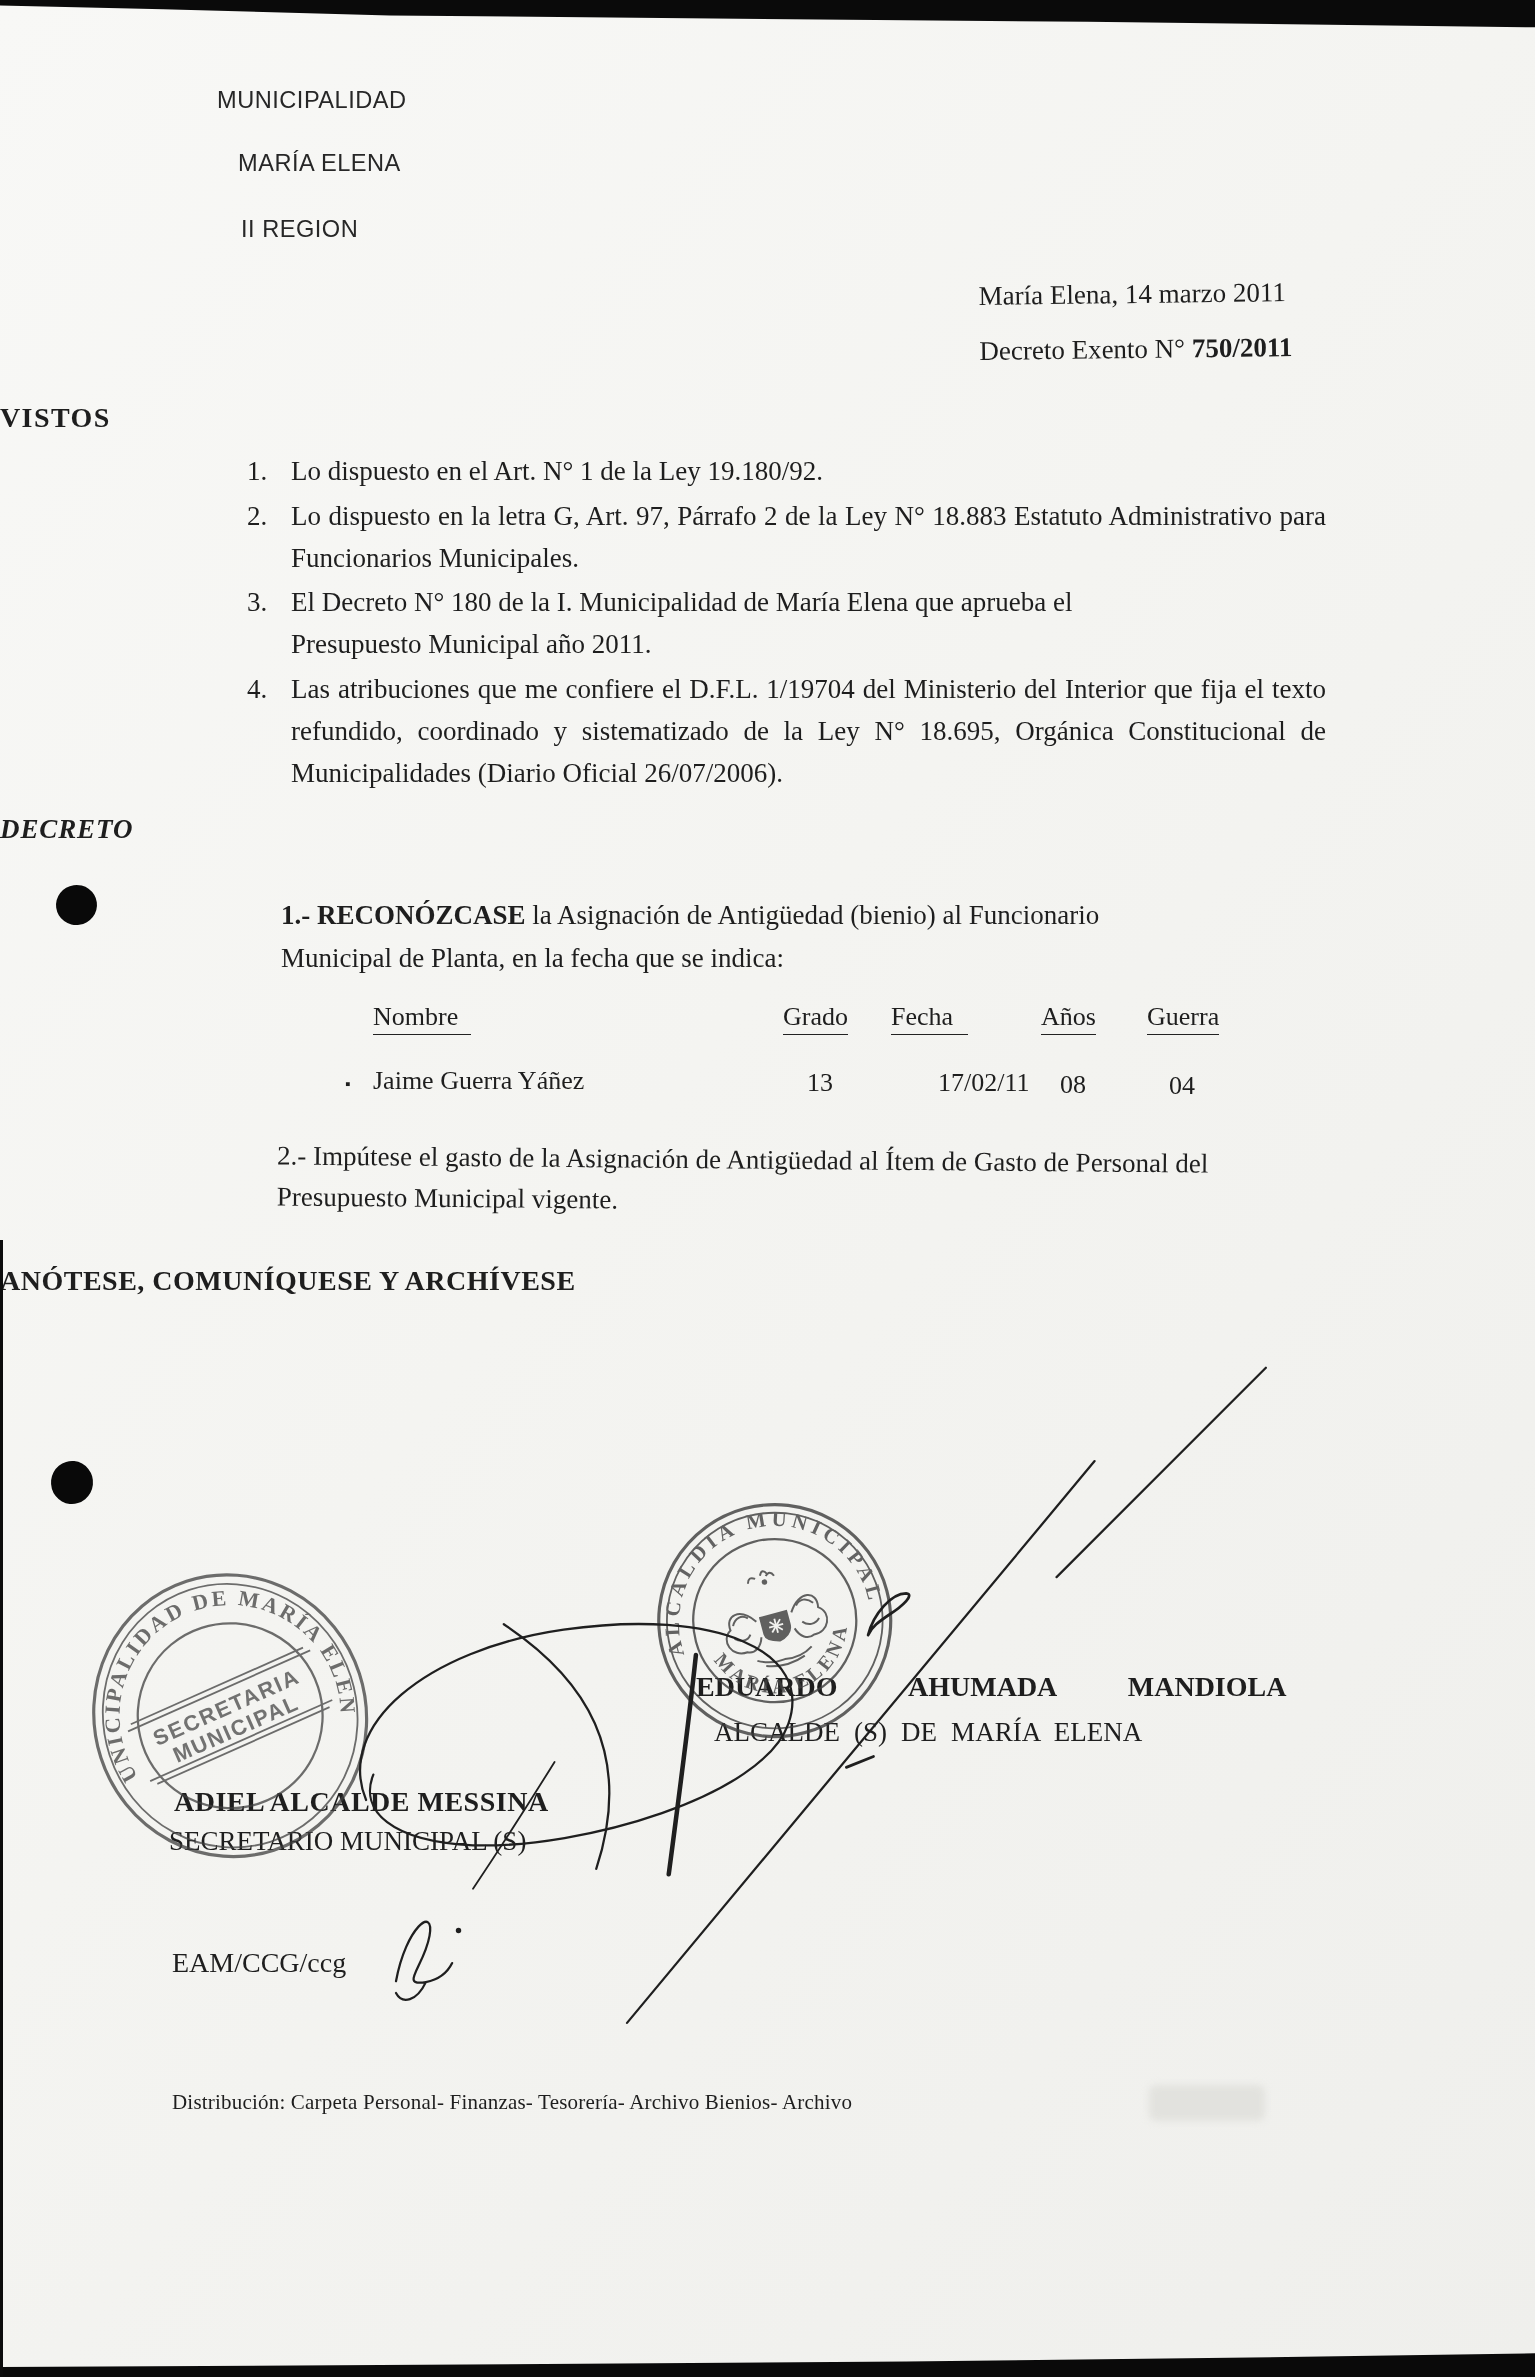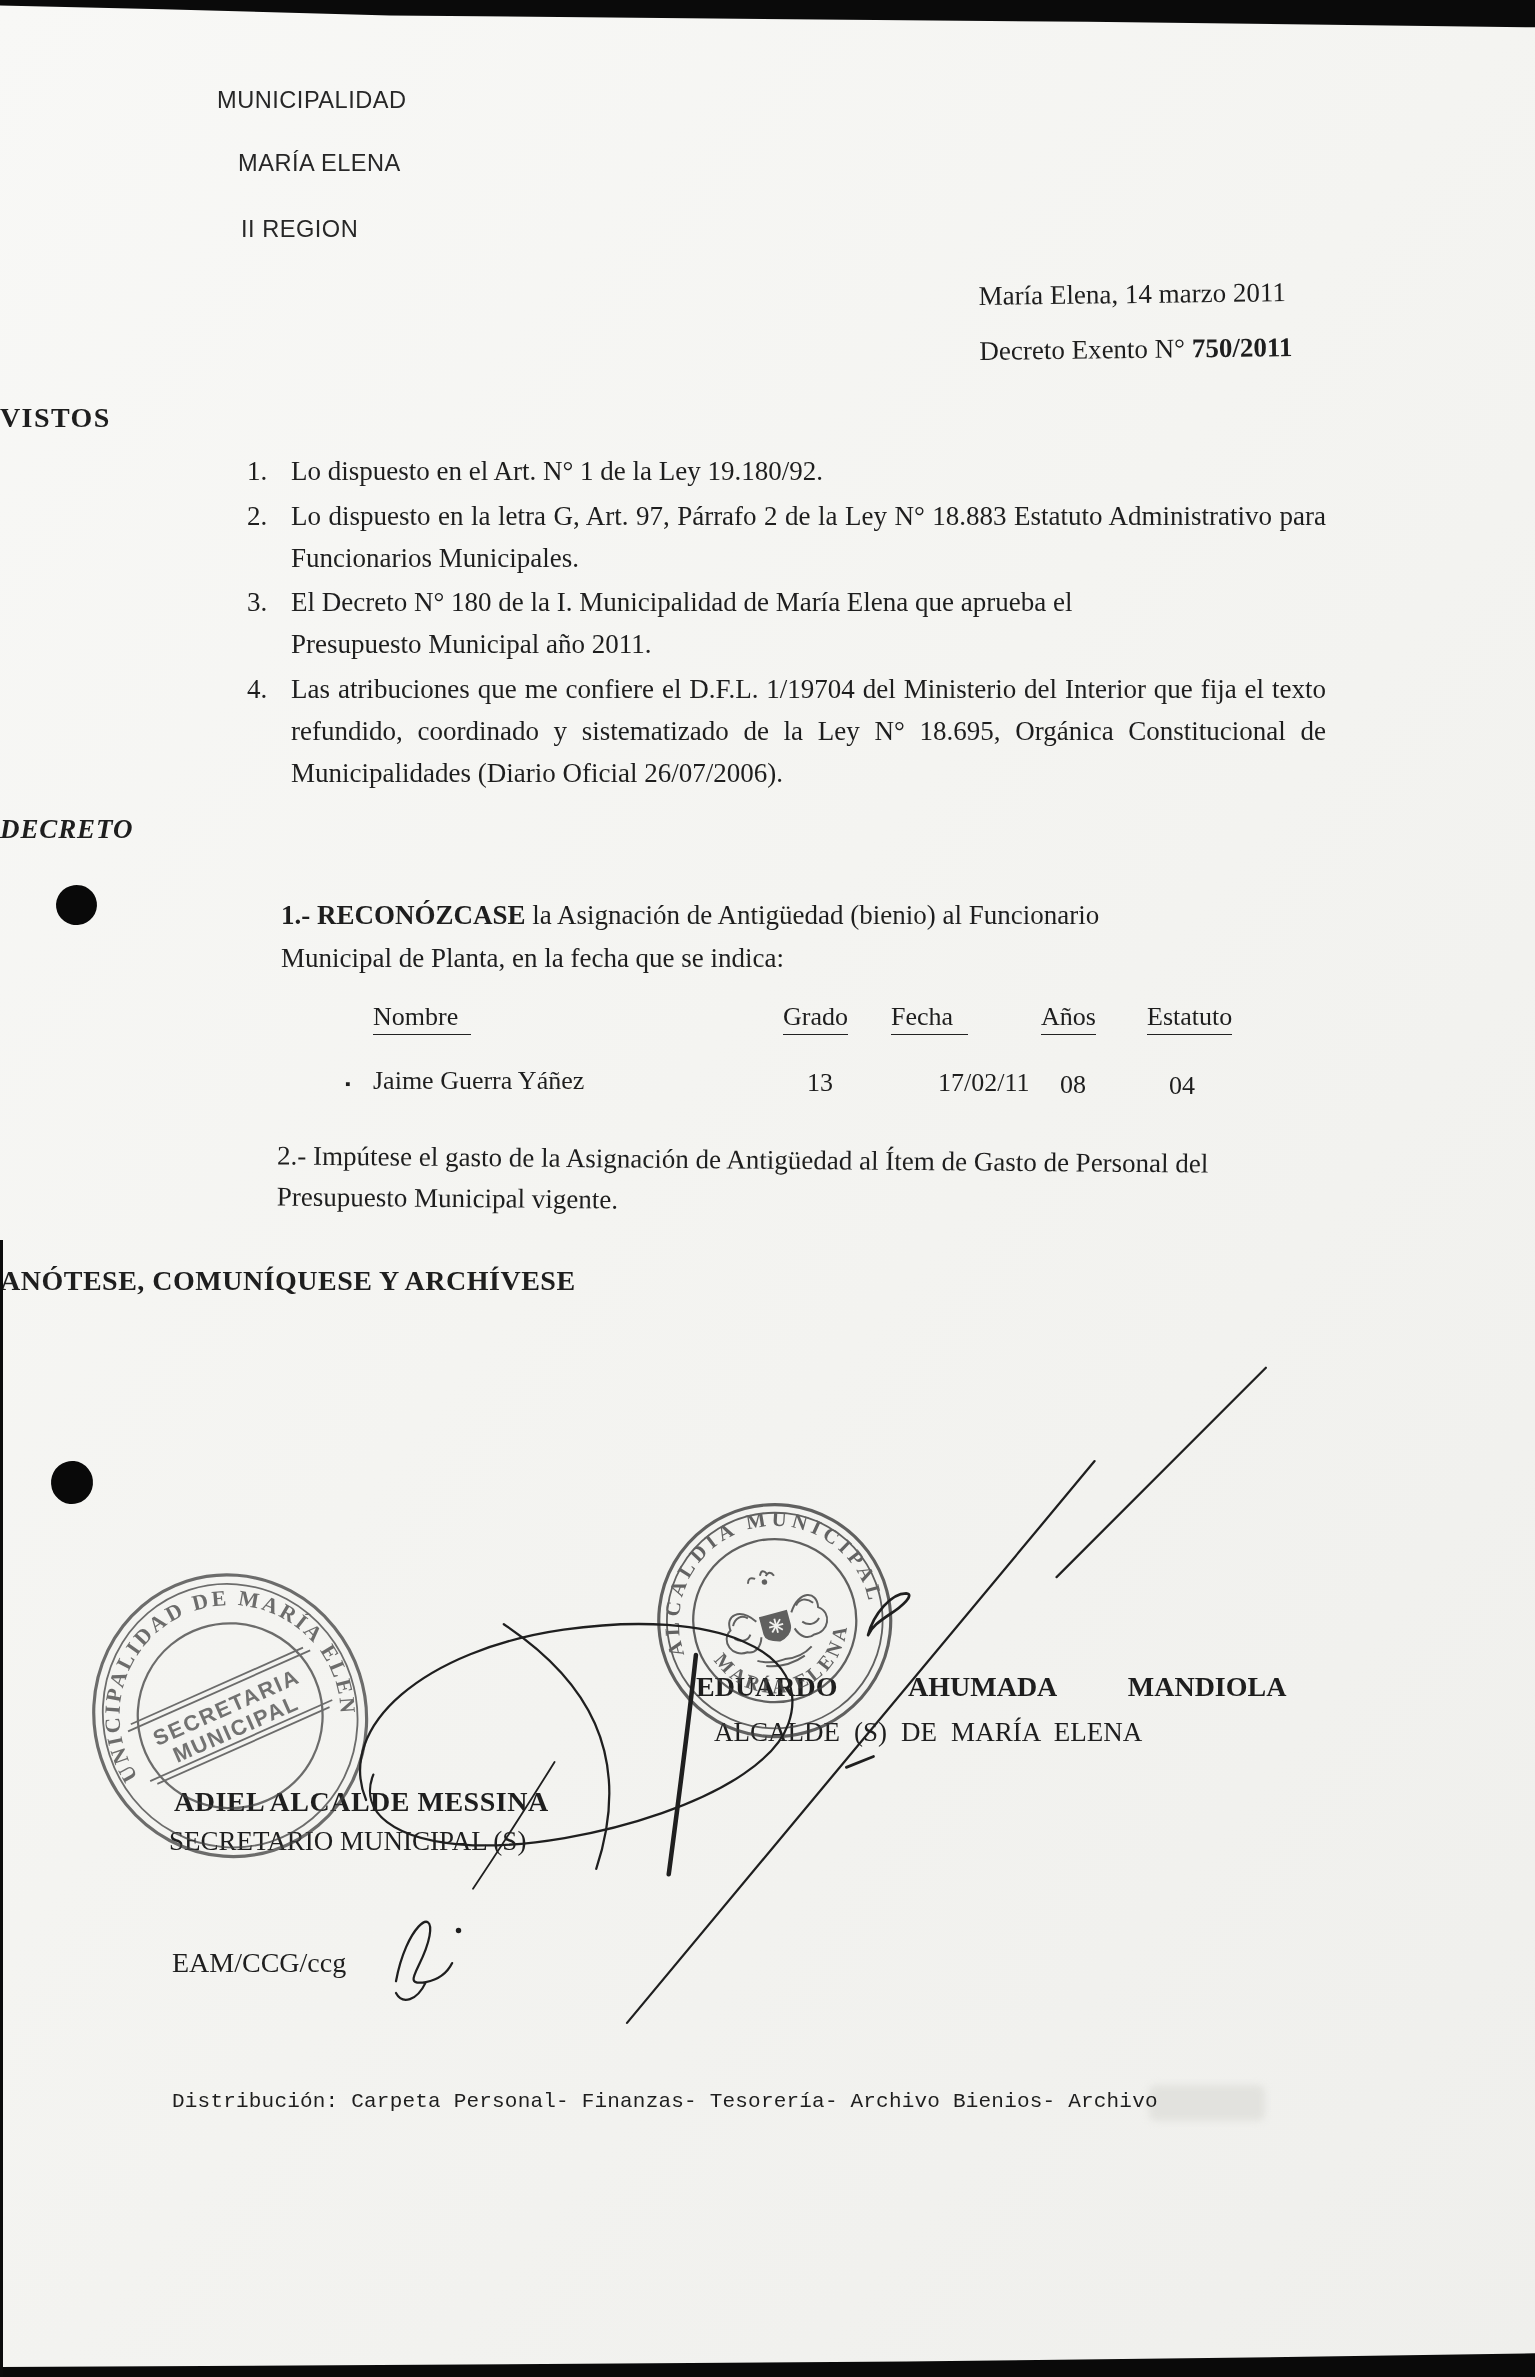--- a/index.html
+++ b/index.html
@@ -39,21 +39,21 @@
   
   .th{font-size:26px;border-bottom:1.8px solid #222;padding-bottom:1.8px;}
   .td{font-size:26px;}
   .bullet{font-size:15.4px;}
   
   .alc-name{left:696px;top:1671px;font-size:28px;font-weight:bold;word-spacing:65px;white-space:nowrap;}
   .alc-title{left:714px;top:1717px;font-size:27px;word-spacing:7.3px;white-space:nowrap;}
   .sec-name{left:174px;top:1786px;font-size:28px;font-weight:bold;letter-spacing:0.5px;white-space:nowrap;}
   .sec-title{left:169px;top:1826px;font-size:27px;white-space:nowrap;}
   .initials{left:172px;top:1947px;font-size:28px;}
-  .distribution{left:172px;top:2090px;font-size:21px;letter-spacing:0.2px;font-family:Liberation Mono, monospace;}
+  .distribution{left:172px;top:2090px;font-size:21px;letter-spacing:0.2px;}
   .smudge{left:1149px;top:2085px;width:116px;height:36px;background:#e2e2de;filter:blur(3.6px);border-radius:7.3px;z-index:0;}
   
   .sig-svg{position:absolute;left:0;top:1269px;z-index:4;pointer-events:none;}
   .ring-text{font-family:"Liberation Serif",serif;font-weight:bold;fill:#3f3f3f;}
   .pen{stroke:#1f1f1f;fill:none;stroke-linecap:round;stroke-linejoin:round;}
 </style>
 </head>
 <body>
 
 <div class="sheet">
@@ -98,21 +98,21 @@
   </div>
 
   <div class="abs center-head decreto-h">DECRETO</div>
 
   <div class="abs para1"><span class="bold">1.- RECONÓZCASE</span><span> la Asignación de Antigüedad (bienio) al Funcionario Municipal de Planta, en la fecha que se indica:</span></div>
 
   <div class="abs th" style="left:373px;top:1002px;padding-right:12.7px;">Nombre</div>
   <div class="abs th" style="left:783px;top:1002px;text-align:right;">Grado</div>
   <div class="abs th" style="left:891px;top:1002px;padding-right:14.5px;">Fecha</div>
   <div class="abs th" style="left:1041px;top:1002px;">Años</div>
-  <div class="abs th" style="left:1147px;top:1002px;">Estatuto</div>
+  <div class="abs th" style="left:1147px;top:1002px;">Guerra</div>
 
   <div class="abs bullet" style="left:345px;top:1075px;">▪</div>
   <div class="abs td" style="left:373px;top:1066px;">Jaime Guerra Yáñez</div>
   <div class="abs td" style="left:807px;top:1068px;">13</div>
   <div class="abs td" style="left:938px;top:1068px;">17/02/11</div>
   <div class="abs td" style="left:1060px;top:1070px;">08</div>
   <div class="abs td" style="left:1169px;top:1071px;">04</div>
 
   <div class="abs para2">2.- Impútese el gasto de la Asignación de Antigüedad al Ítem de Gasto de Personal del Presupuesto Municipal vigente.</div>
 

